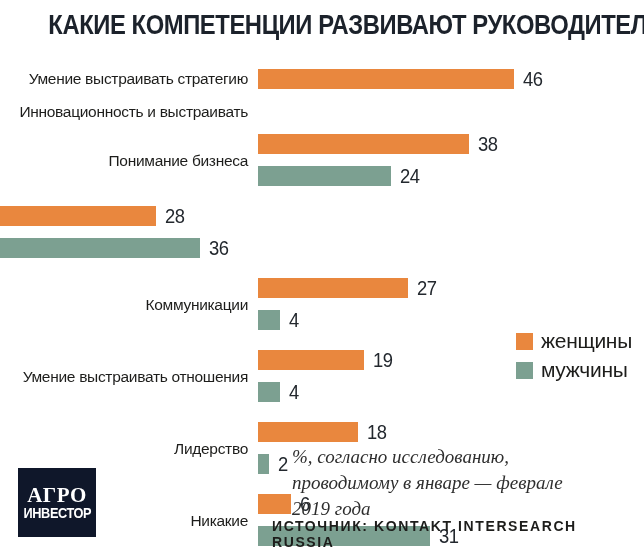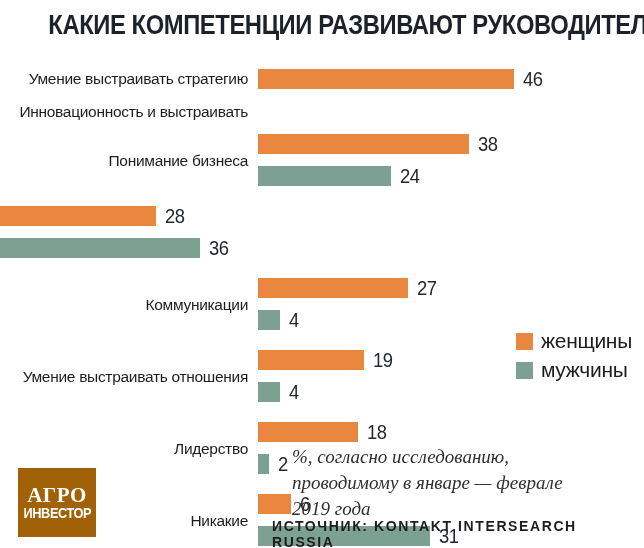--- a/index.html
+++ b/index.html
@@ -161,16 +161,16 @@
 </div>
 
 <div class="note">
   <div>%, согласно исследованию,</div>
   <div>проводимому в январе — феврале</div>
   <div>2019 года</div>
 </div>
 
 <div class="source">ИСТОЧНИК: KONTAKT INTERSEARCH RUSSIA</div>
 
-<div class="logo" style="background: #a16207;">
+<div class="logo" style="background: #0f172a;">
   <div class="logo-line1">АГРО</div>
   <div class="logo-line2">ИНВЕСТОР</div>
 </div>
 
 </body></html>

